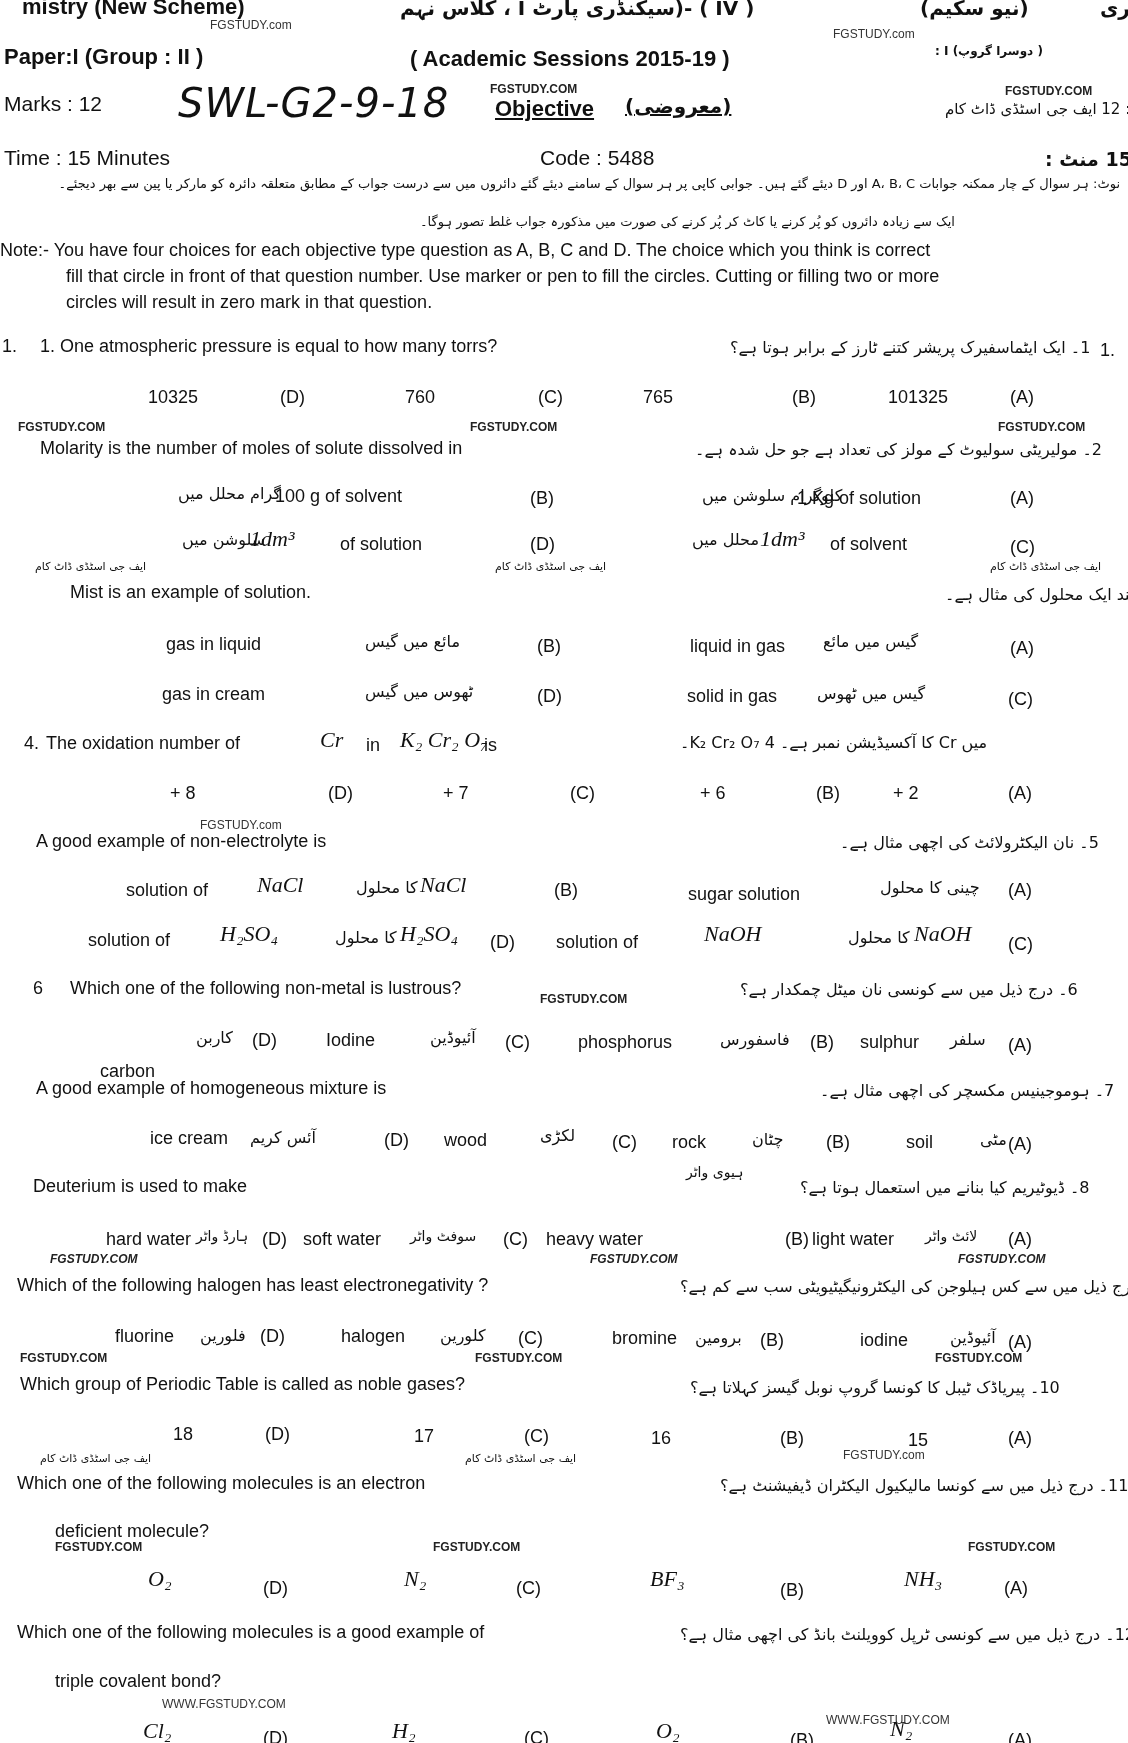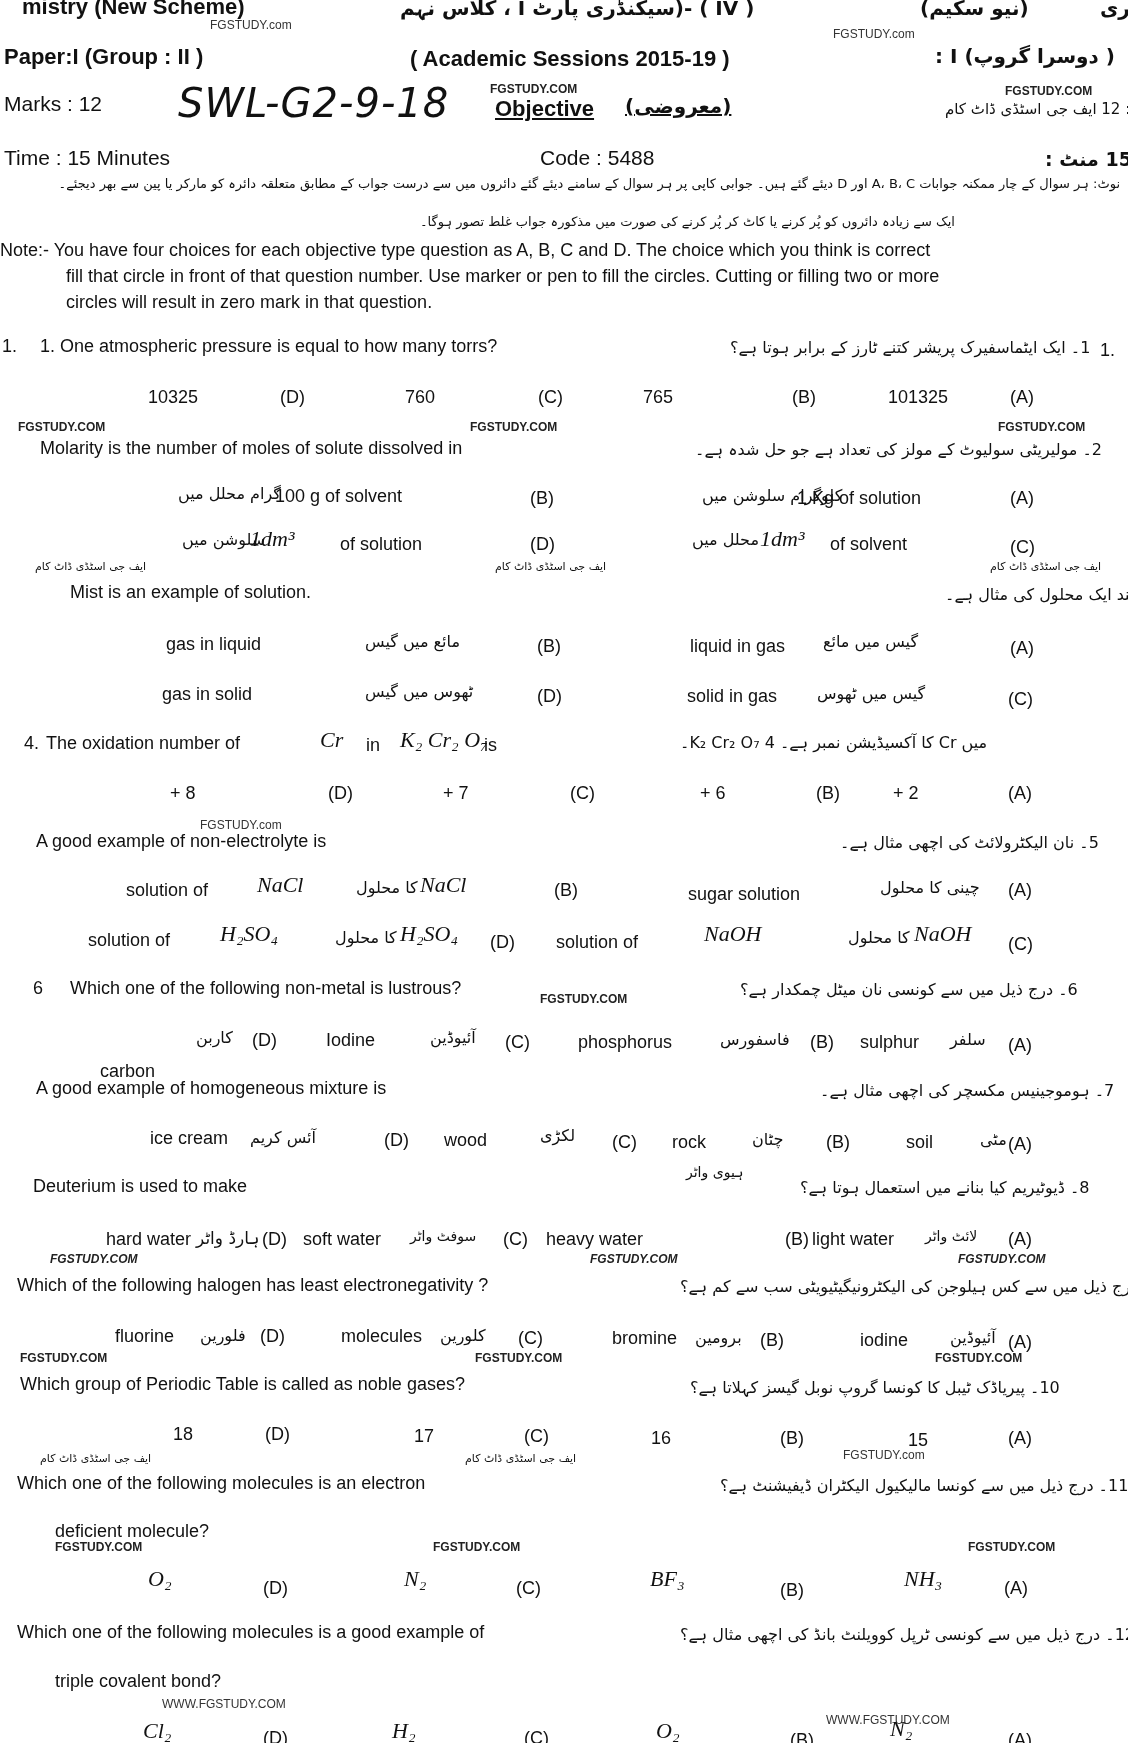--- a/index.html
+++ b/index.html
@@ -21,21 +21,21 @@
 
 <div class="abs hdr" style="left:22px;top:-6px;">mistry (New Scheme)</div>
 <div class="abs urdu" style="left:400px;top:-4px;font-size:20px;font-weight:bold;">( IV ) -(سیکنڈری پارٹ I ، کلاس نہم</div>
 <div class="abs urdu" style="left:920px;top:-4px;font-size:20px;font-weight:bold;">(نیو سکیم)</div>
 <div class="abs urdu" style="left:1100px;top:-4px;font-size:20px;font-weight:bold;">ری</div>
 <div class="abs wm-light" style="left:210px;top:18px;">FGSTUDY.com</div>
 <div class="abs wm-light" style="left:833px;top:27px;">FGSTUDY.com</div>
 
 <div class="abs hdr" style="left:4px;top:44px;">Paper:I   (Group : II )</div>
 <div class="abs hdr" style="left:410px;top:46px;">( Academic Sessions 2015-19 )</div>
-<div class="abs urdu" style="left:935px;top:44px;font-size:20px;font-weight:bold;">( دوسرا گروپ)   I :</div>
+<div class="abs urdu" style="left:935px;top:44px;font-size:12px;font-weight:bold;">( دوسرا گروپ)   I :</div>
 
 <div class="abs wm" style="left:1005px;top:84px;">FGSTUDY.COM</div>
 <div class="abs wm" style="left:490px;top:82px;">FGSTUDY.COM</div>
 <div class="abs hdr" style="left:4px;top:92px;font-weight:normal;font-size:21px;">Marks : 12</div>
 <div class="abs hand" style="left:178px;top:80px;">SWL-G2-9-18</div>
 <div class="abs hdr ul" style="left:495px;top:96px;">Objective</div>
 <div class="abs urdu ul" style="left:625px;top:94px;font-size:20px;font-weight:bold;">(معروضی)</div>
 <div class="abs urdu" style="left:945px;top:100px;font-size:15px;">: 12 ایف جی اسٹڈی ڈاٹ کام</div>
 
 <div class="abs q" style="left:4px;top:146px;font-size:21px;">Time : 15 Minutes</div>
@@ -85,21 +85,21 @@
 <div class="abs urdu" style="left:990px;top:560px;font-size:11px;">ایف جی اسٹڈی ڈاٹ کام</div>
 
 <div class="abs q" style="left:36px;top:582px;margin-left:34px;">Mist is an example of solution.</div>
 <div class="abs urdu" style="left:945px;top:585px;">3۔ دھند ایک محلول کی مثال ہے۔</div>
 <div class="abs opt" style="left:166px;top:634px;">gas in liquid</div>
 <div class="abs urdu" style="left:365px;top:632px;">مائع میں گیس</div>
 <div class="abs opt" style="left:537px;top:636px;">(B)</div>
 <div class="abs opt" style="left:690px;top:636px;">liquid in gas</div>
 <div class="abs urdu" style="left:823px;top:632px;">گیس میں مائع</div>
 <div class="abs opt" style="left:1010px;top:638px;">(A)</div>
-<div class="abs opt" style="left:162px;top:684px;">gas in solid</div>
+<div class="abs opt" style="left:162px;top:684px;">gas in cream</div>
 <div class="abs urdu" style="left:365px;top:682px;">ٹھوس میں گیس</div>
 <div class="abs opt" style="left:537px;top:686px;">(D)</div>
 <div class="abs opt" style="left:687px;top:686px;">solid in gas</div>
 <div class="abs urdu" style="left:817px;top:684px;">گیس میں ٹھوس</div>
 <div class="abs opt" style="left:1008px;top:689px;">(C)</div>
 
 <div class="abs q" style="left:24px;top:733px;">4.</div>
 <div class="abs q" style="left:46px;top:733px;">The oxidation number of</div>
 <div class="abs chem" style="left:320px;top:727px;">Cr</div>
 <div class="abs q" style="left:366px;top:735px;">in</div>
@@ -165,41 +165,41 @@
 <div class="abs opt" style="left:672px;top:1132px;">rock</div>
 <div class="abs urdu" style="left:752px;top:1130px;">چٹان</div>
 <div class="abs opt" style="left:826px;top:1132px;">(B)</div>
 <div class="abs opt" style="left:906px;top:1132px;">soil</div>
 <div class="abs urdu" style="left:980px;top:1130px;">مٹی</div>
 <div class="abs opt" style="left:1008px;top:1134px;">(A)</div>
 
 <div class="abs q" style="left:33px;top:1176px;">Deuterium is used to make</div>
 <div class="abs urdu" style="left:800px;top:1178px;">8۔ ڈیوٹیریم کیا بنانے میں استعمال ہوتا ہے؟</div>
 <div class="abs opt" style="left:82px;top:1229px;margin-left:24px;">hard water</div>
-<div class="abs urdu" style="left:196px;top:1228px;font-size:17px;">ہارڈ واٹر</div>
+<div class="abs urdu" style="left:196px;top:1228px;font-size:14px;">ہارڈ واٹر</div>
 <div class="abs opt" style="left:262px;top:1229px;">(D)</div>
 <div class="abs opt" style="left:303px;top:1229px;">soft water</div>
 <div class="abs urdu" style="left:410px;top:1228px;font-size:14px;">سوفٹ واٹر</div>
 <div class="abs opt" style="left:503px;top:1229px;">(C)</div>
 <div class="abs opt" style="left:546px;top:1229px;">heavy  water</div>
 <div class="abs urdu" style="left:686px;top:1164px;font-size:14px;">ہیوی واٹر</div>
 <div class="abs opt" style="left:785px;top:1229px;">(B)</div>
 <div class="abs opt" style="left:812px;top:1229px;">light water</div>
 <div class="abs urdu" style="left:925px;top:1228px;font-size:14px;">لائٹ واٹر</div>
 <div class="abs opt" style="left:1008px;top:1229px;">(A)</div>
 <div class="abs wm" style="left:50px;top:1252px;font-style:italic;">FGSTUDY.COM</div>
 <div class="abs wm" style="left:590px;top:1252px;font-style:italic;">FGSTUDY.COM</div>
 <div class="abs wm" style="left:958px;top:1252px;font-style:italic;">FGSTUDY.COM</div>
 
 <div class="abs q" style="left:17px;top:1275px;">Which of the following halogen has least electronegativity ?</div>
 <div class="abs urdu" style="left:680px;top:1277px;">9۔ درج ذیل میں سے کس ہیلوجن کی الیکٹرونیگیٹیویٹی سب سے کم ہے؟</div>
 <div class="abs opt" style="left:115px;top:1326px;">fluorine</div>
 <div class="abs urdu" style="left:200px;top:1326px;">فلورین</div>
 <div class="abs opt" style="left:260px;top:1326px;">(D)</div>
-<div class="abs opt" style="left:341px;top:1326px;">molecules</div>
+<div class="abs opt" style="left:341px;top:1326px;">halogen</div>
 <div class="abs urdu" style="left:440px;top:1326px;">کلورین</div>
 <div class="abs opt" style="left:518px;top:1328px;">(C)</div>
 <div class="abs opt" style="left:612px;top:1328px;">bromine</div>
 <div class="abs urdu" style="left:695px;top:1328px;">برومین</div>
 <div class="abs opt" style="left:760px;top:1330px;">(B)</div>
 <div class="abs opt" style="left:860px;top:1330px;">iodine</div>
 <div class="abs urdu" style="left:950px;top:1328px;">آئیوڈین</div>
 <div class="abs opt" style="left:1008px;top:1332px;">(A)</div>
 <div class="abs wm" style="left:20px;top:1351px;">FGSTUDY.COM</div>
 <div class="abs wm" style="left:475px;top:1351px;">FGSTUDY.COM</div>

